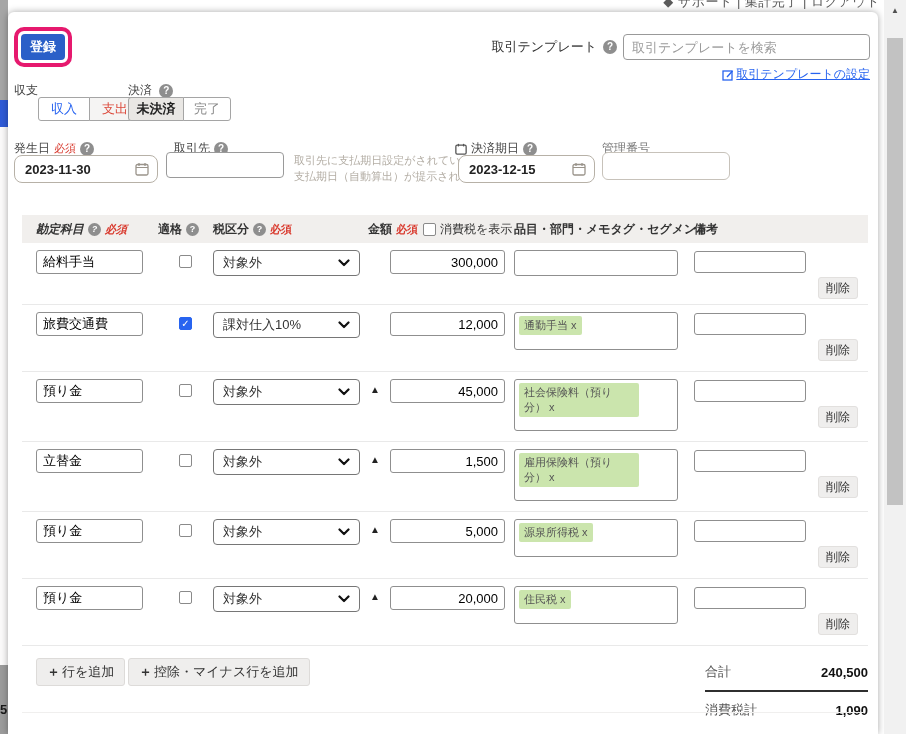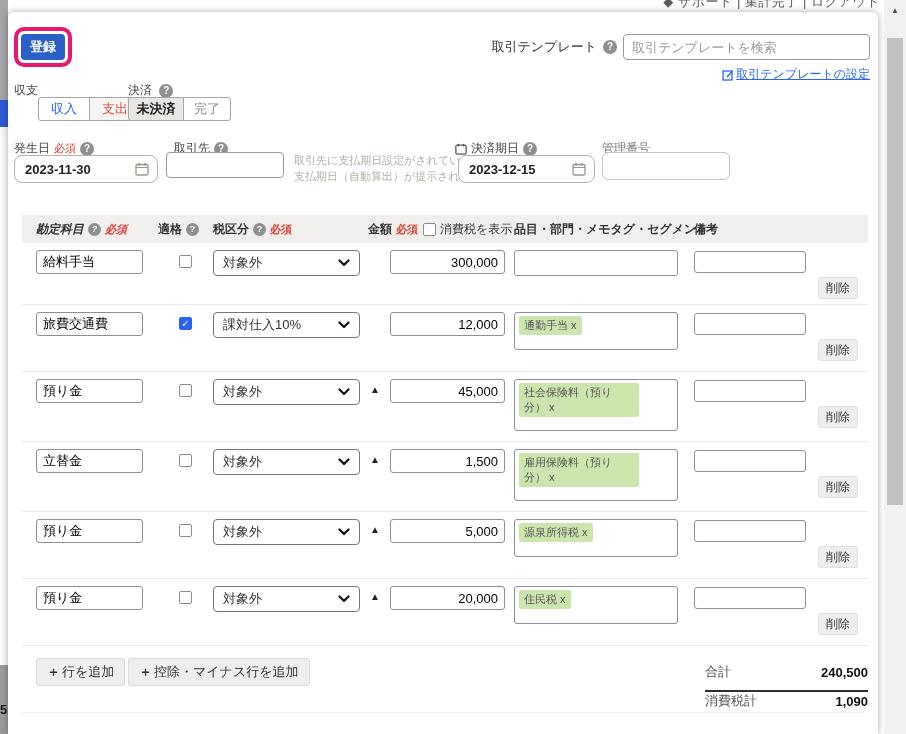--- a/index.html
+++ b/index.html
@@ -96,21 +96,21 @@
     border:1px solid #e2e0de; border-radius:3px; font-size:12px; color:#333; cursor:pointer; }
 
   
   .tfoot { position:relative; margin-top:12px; height:70px; }
   .add-btn { position:absolute; top:0; height:28px; background:#efeeed; border:1px solid #dddbd9;
     border-radius:3px; font-size:13px; color:#333; padding:0 10px; cursor:pointer; }
   .add-btn .plus { font-weight:bold; margin-right:2px; }
   .totals { position:absolute; left:683px; top:5px; width:163px; font-size:13px; }
   .tot-row { display:flex; justify-content:space-between; align-items:center; }
   .tot-row.first { padding-bottom:9px; border-bottom:2px solid #2f2f2f; }
-  .tot-row.second { }
+  .tot-row.second { padding-top:9px; }
   .tot-label { color:#555; } .tot-val { font-weight:bold; color:#111; }
   .bottom-line { position:absolute; left:14px; right:14px; top:700px; border-top:1px solid #f0efee; }
 
   svg.icon { display:block; }
 </style>
 </head>
 <body>
 
 <div class="left-strip">
   <div class="ls-gray-top"></div>

